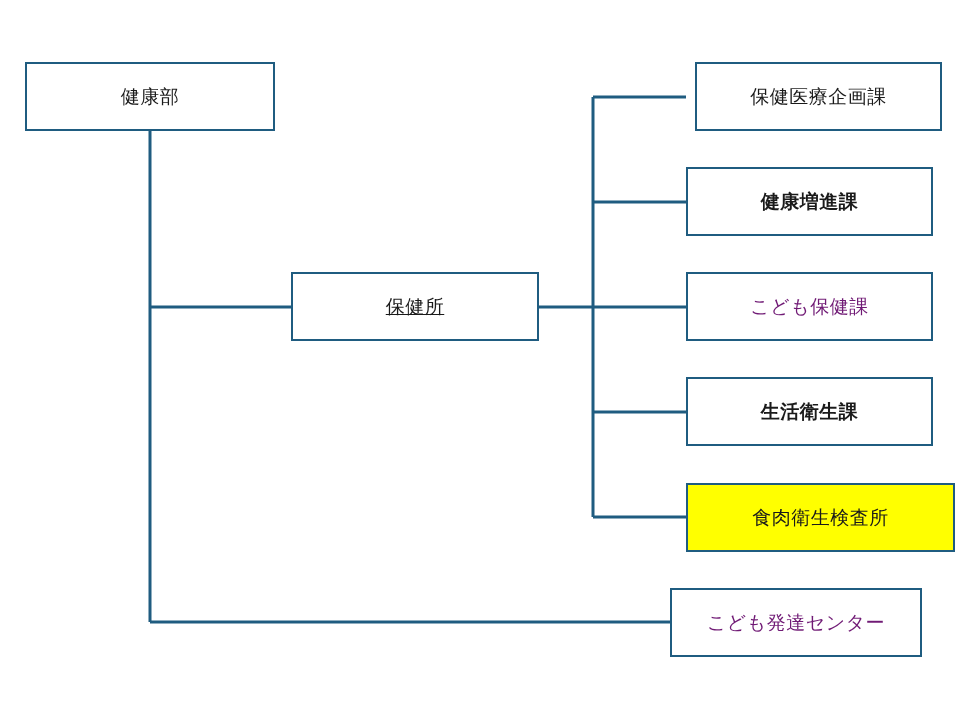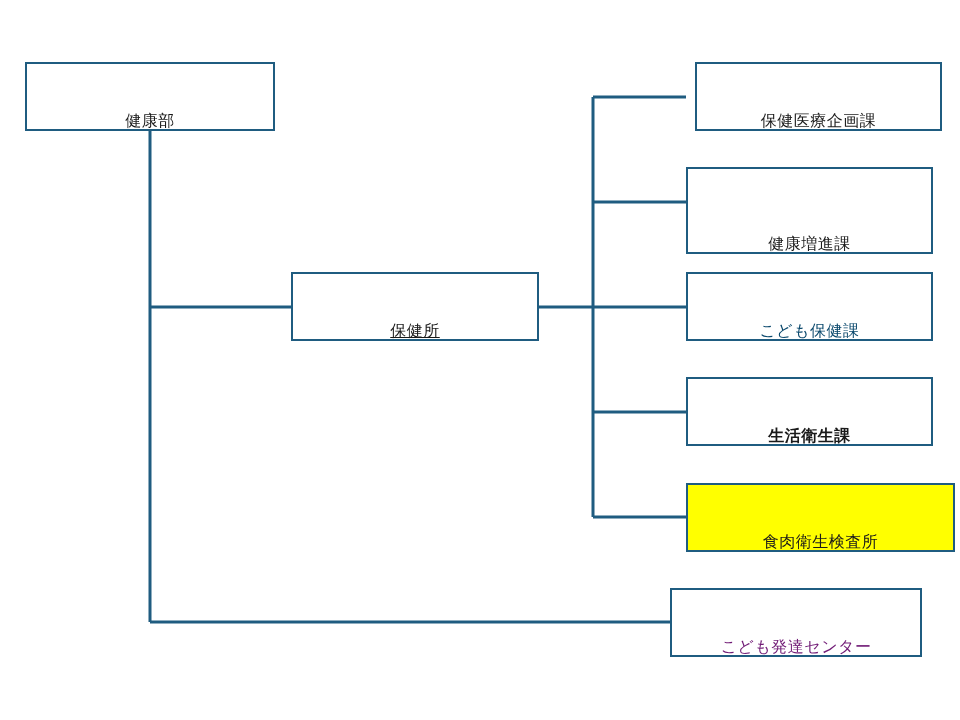--- a/index.html
+++ b/index.html
@@ -23,24 +23,24 @@
     top: 0;
     width: 960px;
     height: 720px;
   }
   .org-node {
     position: absolute;
     box-sizing: border-box;
     border: 2px solid #8b5cf6;
     background: #ffffff;
     display: flex;
-    align-items: flex-end;
+    align-items: center;
     justify-content: center;
     color: #1a1a1a;
-    font-size: 16px;
+    font-size: 19px;
     line-height: 1;
     letter-spacing: 0.5px;
     white-space: nowrap;
   }
   .org-node.highlight {
     background: #ffff00;
   }
   .node-label {
     display: block;
     pointer-events: none;
@@ -68,24 +68,24 @@
   <div id="node-layer">
       <div class="org-node" style="left: 25px; top: 62px; width: 250px; height: 69px; border-color: rgb(31, 92, 128); background: rgb(255, 255, 255); color: rgb(26, 26, 26);">
         <span class="node-label">健康部</span>
       </div>
       <div class="org-node" style="left: 291px; top: 272px; width: 248px; height: 69px; border-color: rgb(31, 92, 128); background: rgb(255, 255, 255); color: rgb(26, 26, 26); text-decoration: underline;">
         <span class="node-label">保健所</span>
       </div>
       <div class="org-node" style="left: 695px; top: 62px; width: 247px; height: 69px; border-color: rgb(31, 92, 128); background: rgb(255, 255, 255); color: rgb(26, 26, 26);">
         <span class="node-label">保健医療企画課</span>
       </div>
-      <div class="org-node" style="left: 686px; top: 167px; width: 247px; height: 87px; border-color: rgb(31, 92, 128); background: rgb(255, 255, 255); color: rgb(26, 26, 26);">
+      <div class="org-node" style="left: 686px; top: 167px; width: 247px; height: 69px; border-color: rgb(31, 92, 128); background: rgb(255, 255, 255); color: rgb(26, 26, 26); font-weight: bold;">
         <span class="node-label">健康増進課</span>
       </div>
-      <div class="org-node" style="left: 686px; top: 272px; width: 247px; height: 69px; border-color: rgb(31, 92, 128); background: rgb(255, 255, 255); color: #0c4a6e;">
+      <div class="org-node" style="left: 686px; top: 272px; width: 247px; height: 69px; border-color: rgb(31, 92, 128); background: rgb(255, 255, 255); color: #701a75;">
         <span class="node-label">こども保健課</span>
       </div>
       <div class="org-node" style="left: 686px; top: 377px; width: 247px; height: 69px; border-color: rgb(31, 92, 128); background: rgb(255, 255, 255); color: rgb(26, 26, 26); font-weight: bold;">
         <span class="node-label">生活衛生課</span>
       </div>
       <div class="org-node highlight" style="left: 686px; top: 483px; width: 269px; height: 69px; border-color: rgb(31, 92, 128); background: rgb(255, 255, 0); color: rgb(26, 26, 26);">
         <span class="node-label">食肉衛生検査所</span>
       </div>
       <div class="org-node" style="left: 670px; top: 588px; width: 252px; height: 69px; border-color: rgb(31, 92, 128); background: rgb(255, 255, 255); color: #701a75;">
         <span class="node-label">こども発達センター</span>

